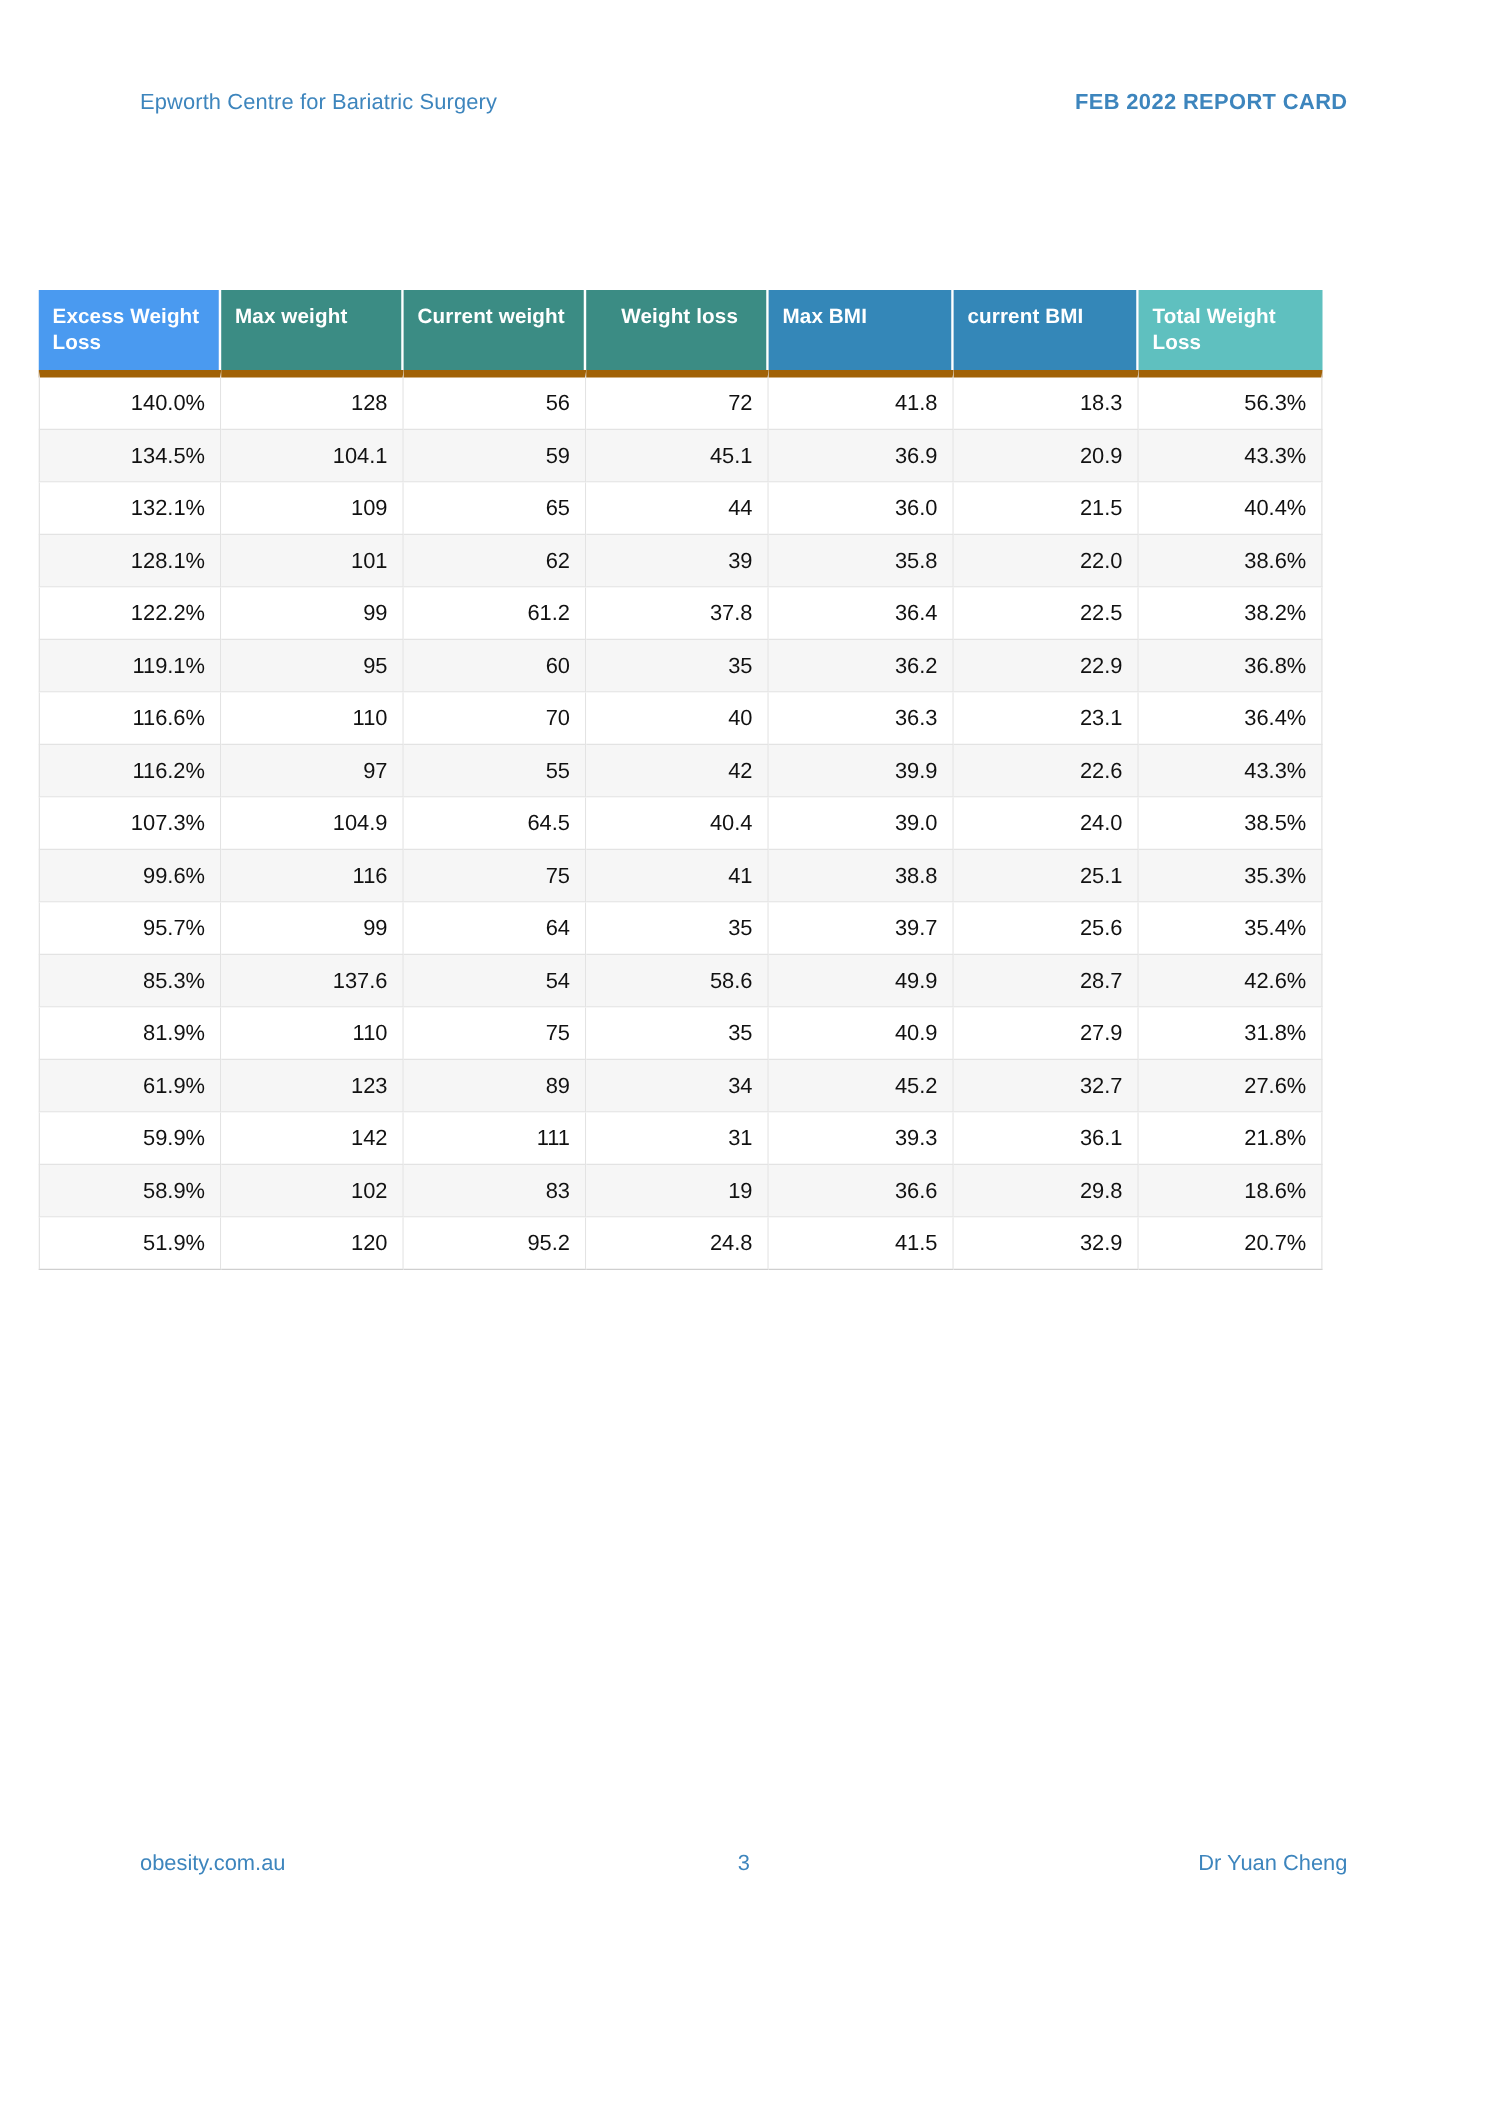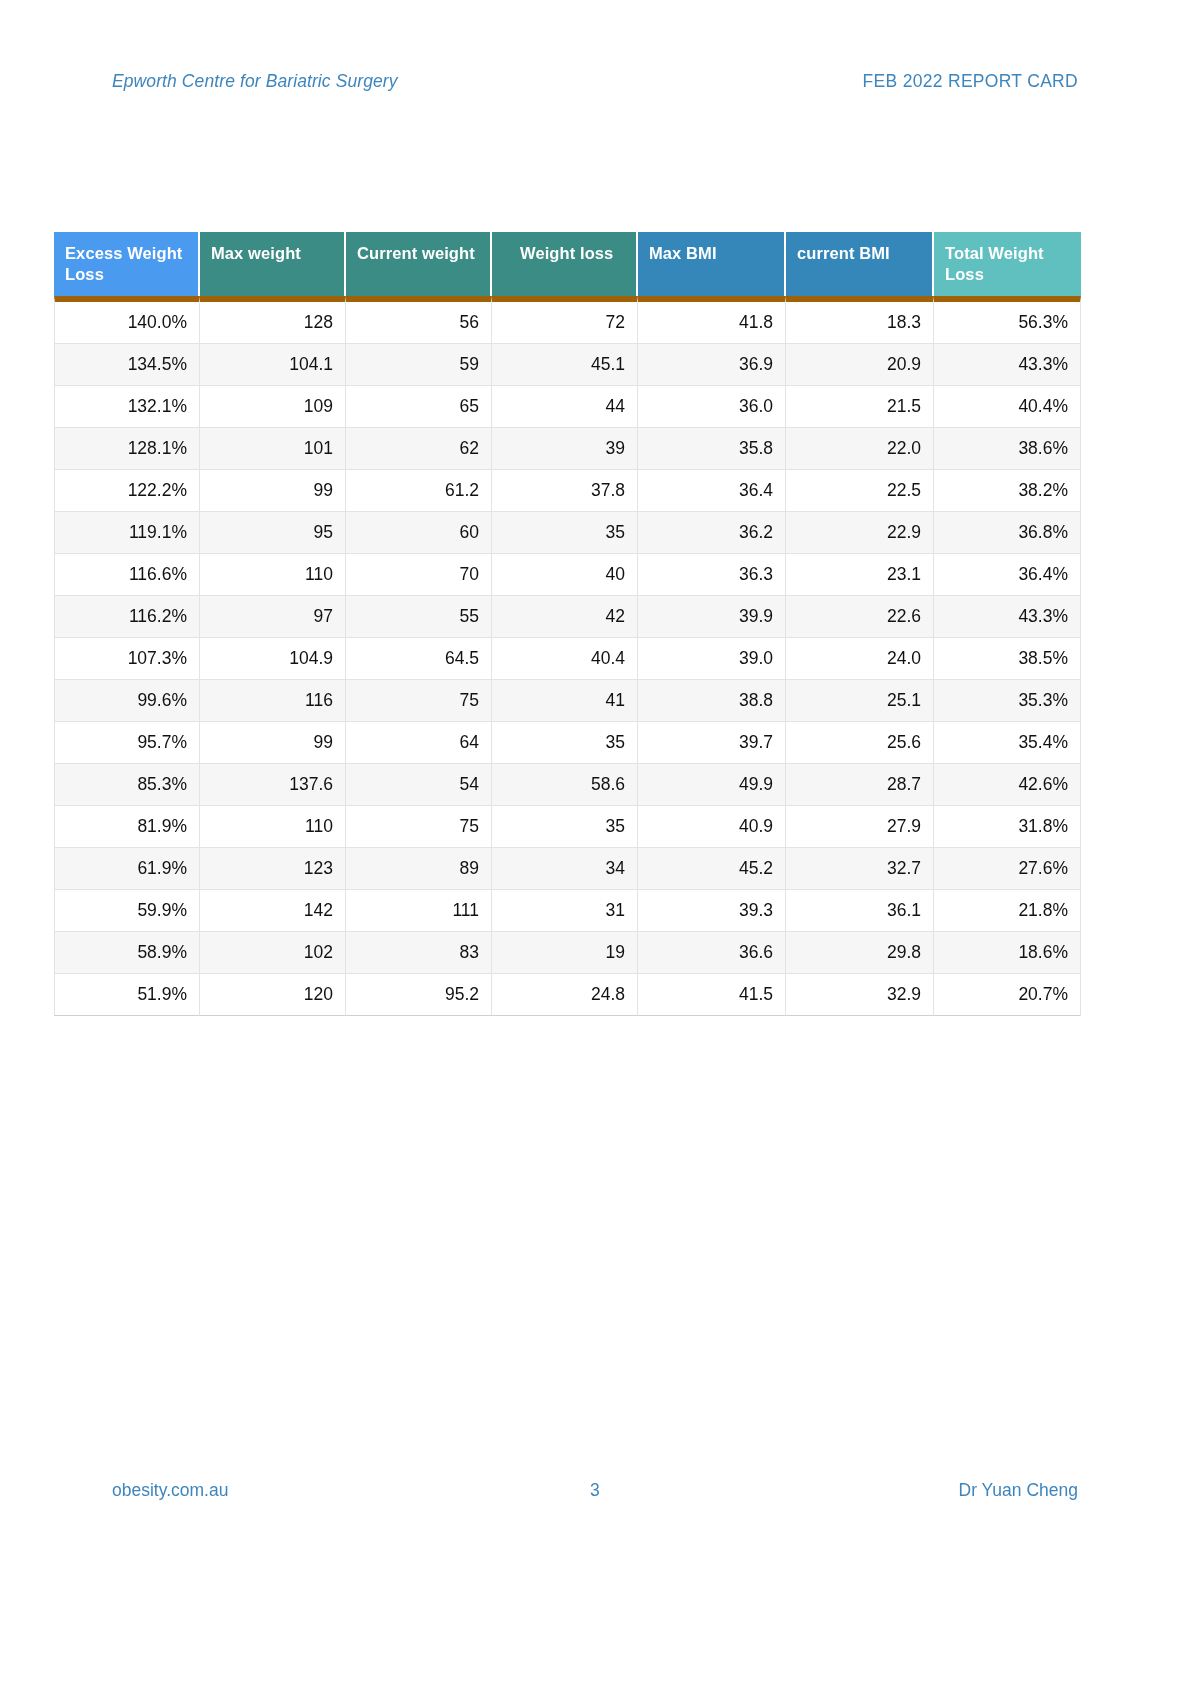--- a/index.html
+++ b/index.html
@@ -32,33 +32,32 @@
     height: 30px;
     display: flex;
     align-items: center;
     justify-content: space-between;
     color: #3d85bd;
     font-size: 17.5px;
     letter-spacing: 0.1px;
   }
   .doc-header .left {
     font-weight: 400;
-    font-style: italic;
   }
   .doc-header .right {
-    font-weight: 400;
+    font-weight: 700;
     letter-spacing: 0.3px;
     margin-left: 40px;
   }
 
   
   .table-wrap {
     position: absolute;
     top: 232px;
-    left: 54px;
+    left: 31px;
     width: 822px;
   }
   table.report {
     border-collapse: separate;
     border-spacing: 0;
     width: 100%;
     table-layout: fixed;
     font-size: 17px;
   }
   table.report th,

